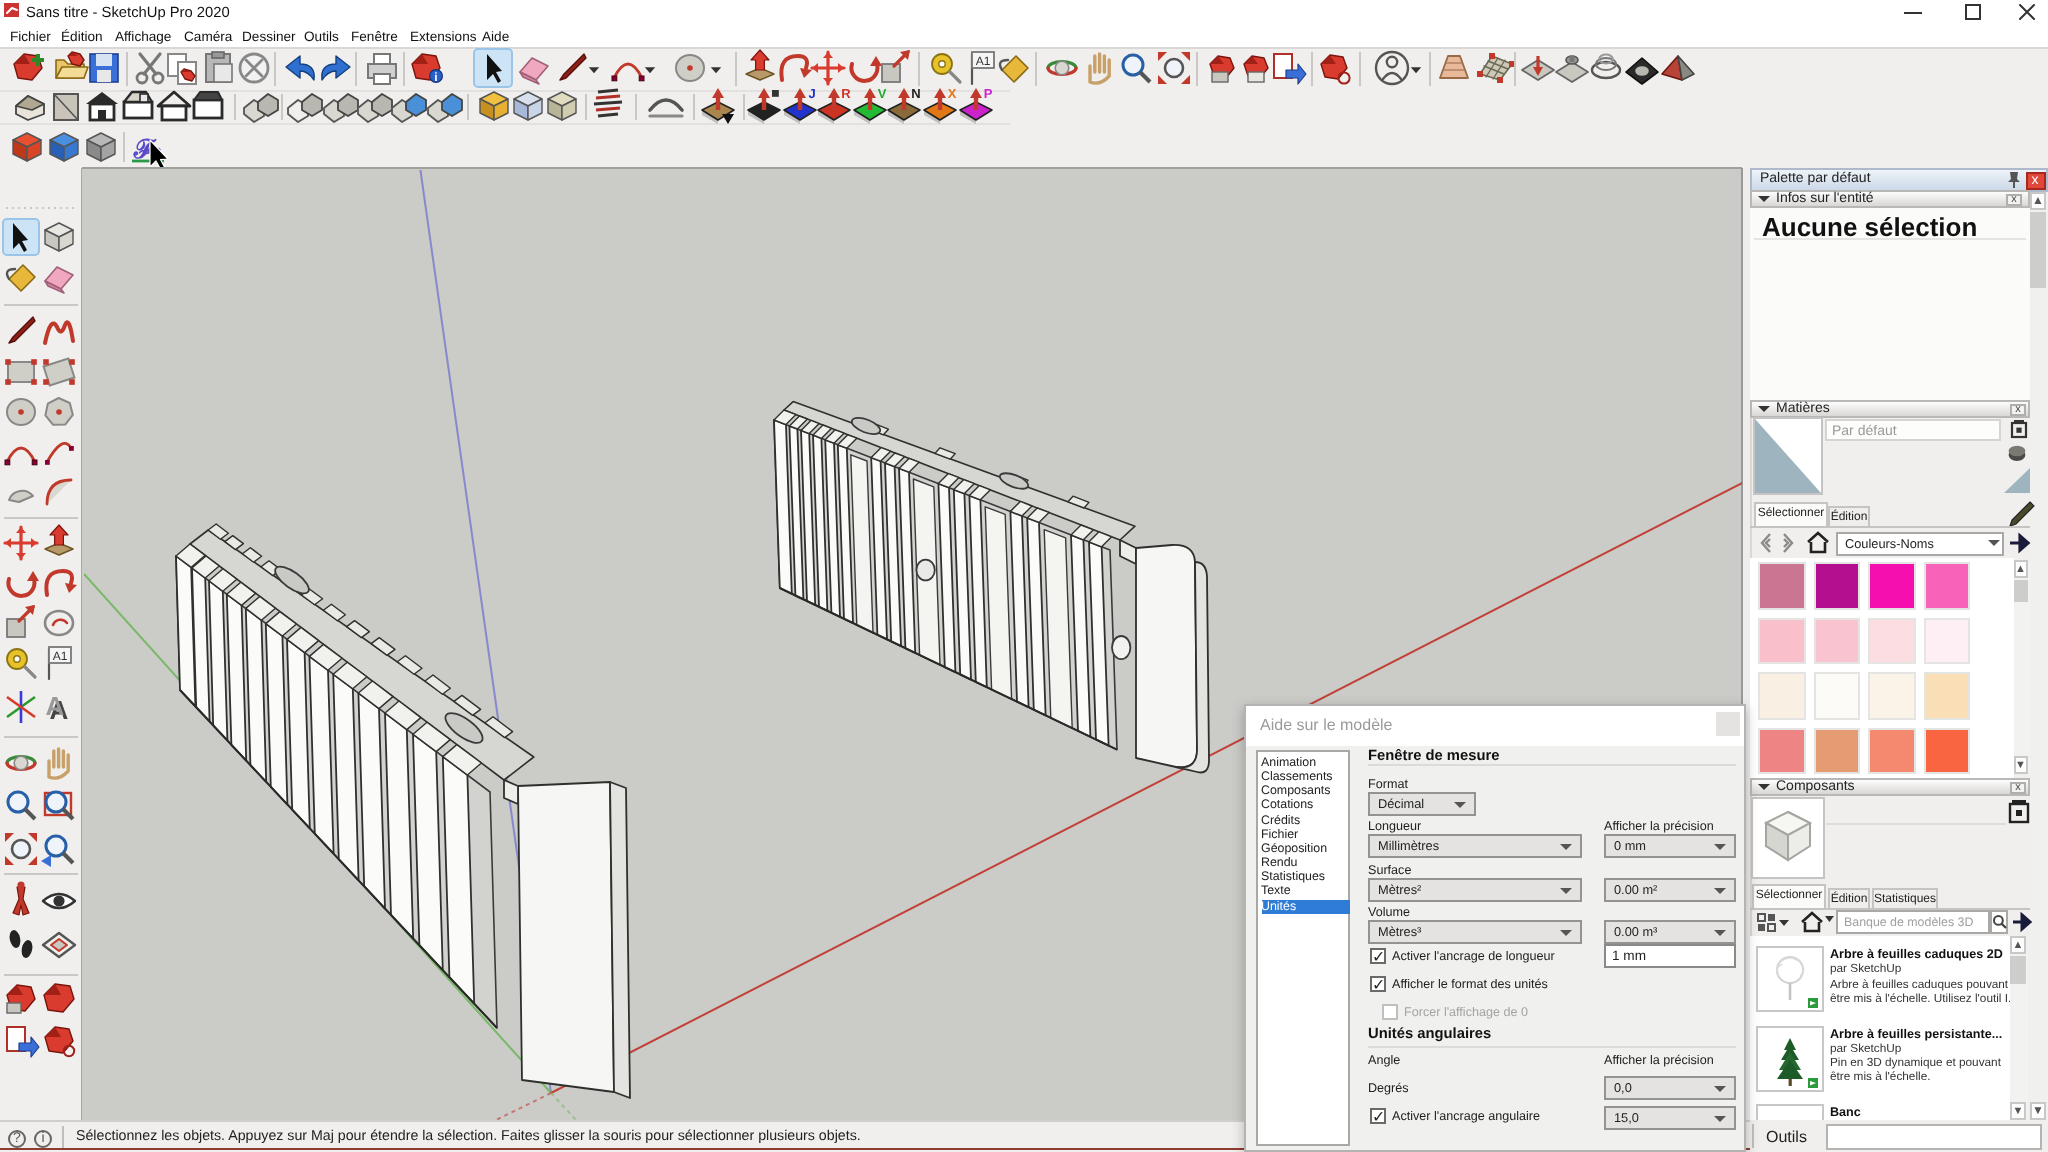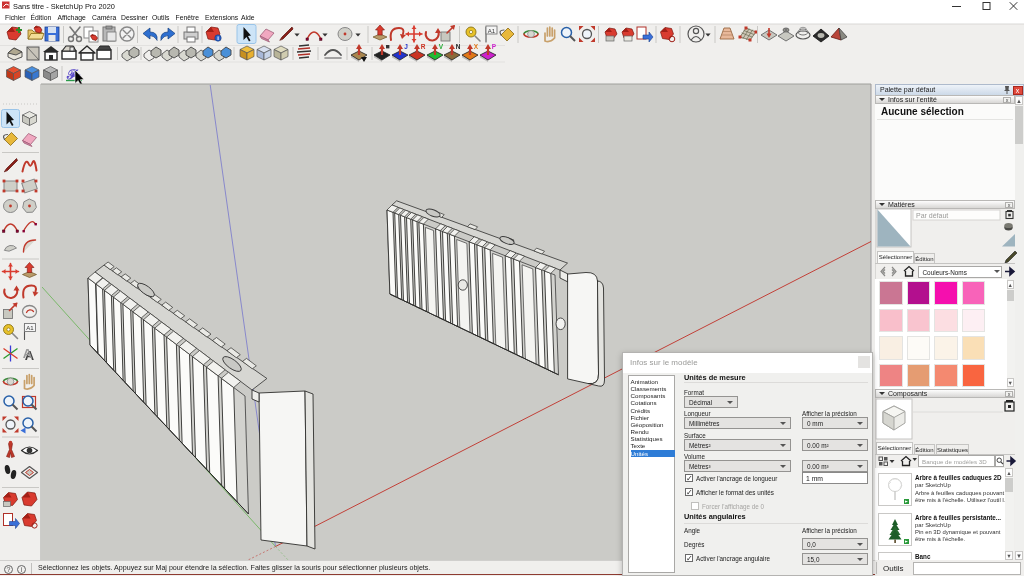--- a/index.html
+++ b/index.html
@@ -493,21 +493,21 @@
 
 <div class="abs" style="left:1014.5px;top:96px;width:9.5px;height:464px;background:#f0f0ee"></div>
 <div class="abs" style="left:1015px;top:96px;width:8px;height:9px;background:#fdfdfd;border:1px solid #c9c8c6;font-size:6px;line-height:8px;text-align:center;color:#555">▲</div>
 <div class="abs" style="left:1015px;top:106px;width:8px;height:38px;background:#cdcdcb"></div>
 <div class="abs" style="left:1015px;top:551px;width:8px;height:9px;background:#fdfdfd;border:1px solid #c9c8c6;font-size:6px;line-height:8px;text-align:center;color:#555">▼</div>
 
 <div class="hdr" style="top:95px;width:139.5px;height:8.5px"><span style="margin-left:12px">Infos sur l'entité</span></div>
 <div class="abs" style="left:879px;top:97.5px;border:3px solid transparent;border-top-color:#333"></div>
 <div class="abs" style="left:1003px;top:96.5px;width:8px;height:6.5px;background:#f2f2f0;border:1px solid #b0afad;font-size:5.5px;line-height:5px;text-align:center;color:#444">x</div>
 <div class="abs" style="left:875px;top:104px;width:139.5px;height:96px;background:#fbfbfa"></div>
-<div class="abs" style="left:881px;top:105.5px;font-size:10px;font-weight:bold;color:#111">Aucune sélection</div>
+<div class="abs" style="left:881px;top:105.5px;font-size:13px;font-weight:bold;color:#111">Aucune sélection</div>
 <div class="abs" style="left:877px;top:119px;width:136px;height:1px;background:#e4e4e2"></div>
 
 <div class="hdr" style="top:200px;width:139.5px;height:8.5px"><span style="margin-left:12px">Matières</span></div>
 <div class="abs" style="left:879px;top:202.5px;border:3px solid transparent;border-top-color:#333"></div>
 <div class="abs" style="left:1005px;top:201.5px;width:8px;height:6.5px;background:#f2f2f0;border:1px solid #b0afad;font-size:5.5px;line-height:5px;text-align:center;color:#444">x</div>
 <svg class="abs" style="left:875px;top:208px" width="140" height="40" viewBox="0 0 140 40">
 <rect x="2" y="1" width="34" height="38" fill="#fff" stroke="#c5c4c2" stroke-width="1"></rect>
 <polygon points="2.5,1.5 2.5,38.5 35.5,38.5" fill="#9eb4bf"></polygon>
 <rect x="38" y="2" width="87" height="10" fill="#fdfdfc" stroke="#d5d4d2" stroke-width="1"></rect>
 <text x="41" y="9.5" font-family="&quot;Liberation Sans&quot;,sans-serif" font-size="7" fill="#9a9a98">Par défaut</text>
@@ -633,24 +633,24 @@
 <div class="abs" style="left:1005px;top:478px;width:8px;height:14px;background:#cdcdcb"></div>
 <div class="abs" style="left:1005px;top:551px;width:8px;height:9px;background:#fdfdfd;border:1px solid #c9c8c6;font-size:5.5px;line-height:8px;text-align:center;color:#555">▼</div>
 
 <div class="abs" style="left:875px;top:560px;width:149px;height:16px;background:#f0efed"></div>
 <div class="abs" style="left:876px;top:562px;width:1px;height:12px;background:#c0bfbd"></div>
 <div class="abs" style="left:883px;top:563.5px;font-size:8px;color:#222">Outils</div>
 <div class="abs" style="left:913px;top:561.5px;width:108px;height:13px;background:#fff;border:1px solid #b5b4b2"></div>
 
 <div class="abs" style="left:622px;top:352px;width:251px;height:224px;background:#f0f0ee;border:1px solid #b4b3b1;box-shadow:0 2px 6px rgba(0,0,0,0.25)">
   <div class="abs" style="left:0;top:0;width:249px;height:20px;background:#fff"></div>
-  <div class="abs" style="left:7px;top:5px;font-size:8px;color:#9a9a98">Infos sur le modèle</div>
+  <div class="abs" style="left:7px;top:5px;font-size:8px;color:#9a9a98">Aide sur le modèle</div>
   <div class="abs" style="left:235px;top:3px;width:12px;height:12px;background:#e4e3e1"></div>
   <div class="abs" style="left:4.5px;top:22px;width:47px;height:198px;background:#fff;border:1px solid #a9a8a6;font-size:6.2px;color:#222;line-height:7.15px;padding:2px 0 0 2px">Animation<br>Classements<br>Composants<br>Cotations<br>Crédits<br>Fichier<br>Géoposition<br>Rendu<br>Statistiques<br>Texte<br><span style="display:inline-block;width:44px;background:#2e7cd6;color:#fff">Unités</span></div>
-  <div class="abs" style="left:61px;top:20px;font-size:7.4px;font-weight:bold;color:#111">Unités de mesure</div>
+  <div class="abs" style="left:61px;top:20px;font-size:7.4px;font-weight:bold;color:#111">Fenêtre de mesure</div>
   <div class="abs" style="left:61px;top:28.5px;width:184px;height:1px;background:#dcdbd9"></div>
   <div class="lbl" style="left:61px;top:36px">Format</div>
   <div class="combo" style="left:61px;top:43px;width:54px;height:12px">Décimal</div>
   <div class="lbl" style="left:61px;top:57px">Longueur</div>
   <div class="lbl" style="left:179px;top:57px">Afficher la précision</div>
   <div class="combo" style="left:61px;top:64px;width:107px;height:12px">Millimètres</div>
   <div class="combo" style="left:179px;top:64px;width:66px;height:12px">0 mm</div>
   <div class="lbl" style="left:61px;top:78.5px">Surface</div>
   <div class="combo" style="left:61px;top:85.5px;width:107px;height:12px">Mètres²</div>
   <div class="combo" style="left:179px;top:85.5px;width:66px;height:12px">0.00 m²</div>

